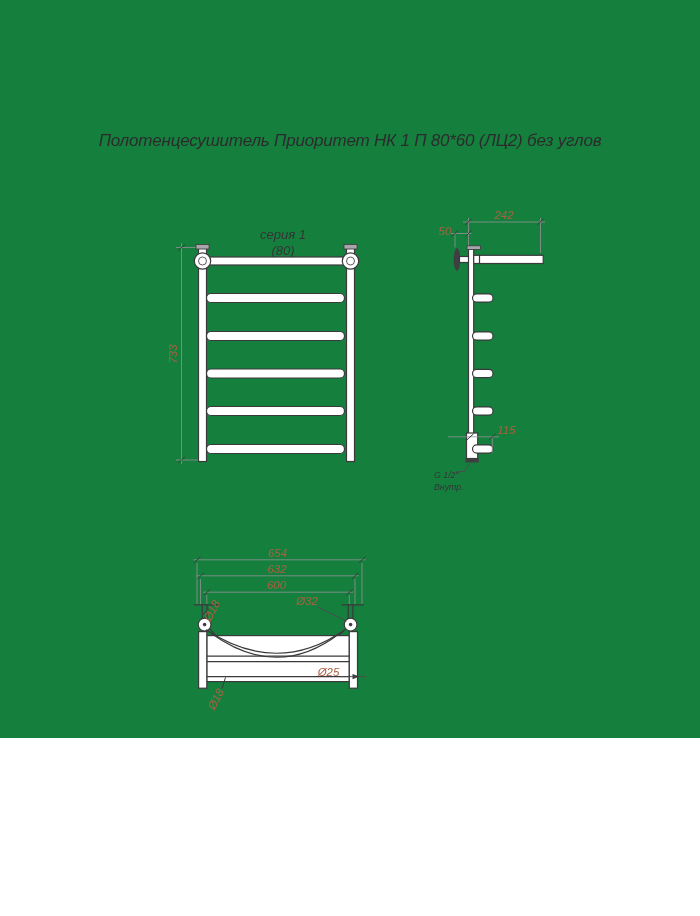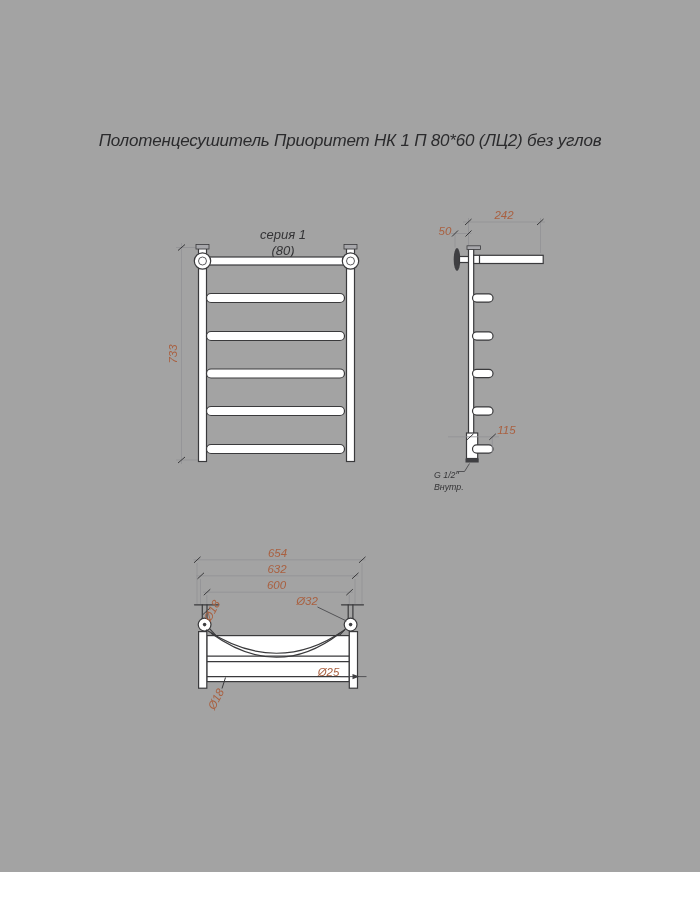--- a/index.html
+++ b/index.html
@@ -1,16 +1,16 @@
 <!DOCTYPE html>
 <html><head>
 <meta charset="utf-8">
 <style>
   html,body { margin:0; padding:0; background:#ffffff; }
-  .page { width:700px; height:872px; position:relative; background:#a3a3a3; overflow:hidden; }
+  .page { width:700px; height:738px; position:relative; background:#15803d; overflow:hidden; }
   svg { display:block; }
   .ln   { stroke:#3a3a3c; stroke-width:1.2; fill:none; stroke-linecap:round; }
   .shape{ stroke:#3a3a3c; stroke-width:1.2; fill:#ffffff; }
   .dim  { stroke:#929295; stroke-width:0.8; fill:none; }
   .tick { stroke:#3a3a3c; stroke-width:1; fill:none; }
   .thin { stroke:#4a4a4d; stroke-width:0.9; fill:none; }
   .cap  { fill:#a7a7ab; stroke:#3a3a3c; stroke-width:0.8; }
   .darkfill { fill:#3f3f42; stroke:none; }
   text  { text-anchor:middle; }
   .dimtxt { fill:#a96040; font:italic 11.5px "Liberation Sans", sans-serif; }

